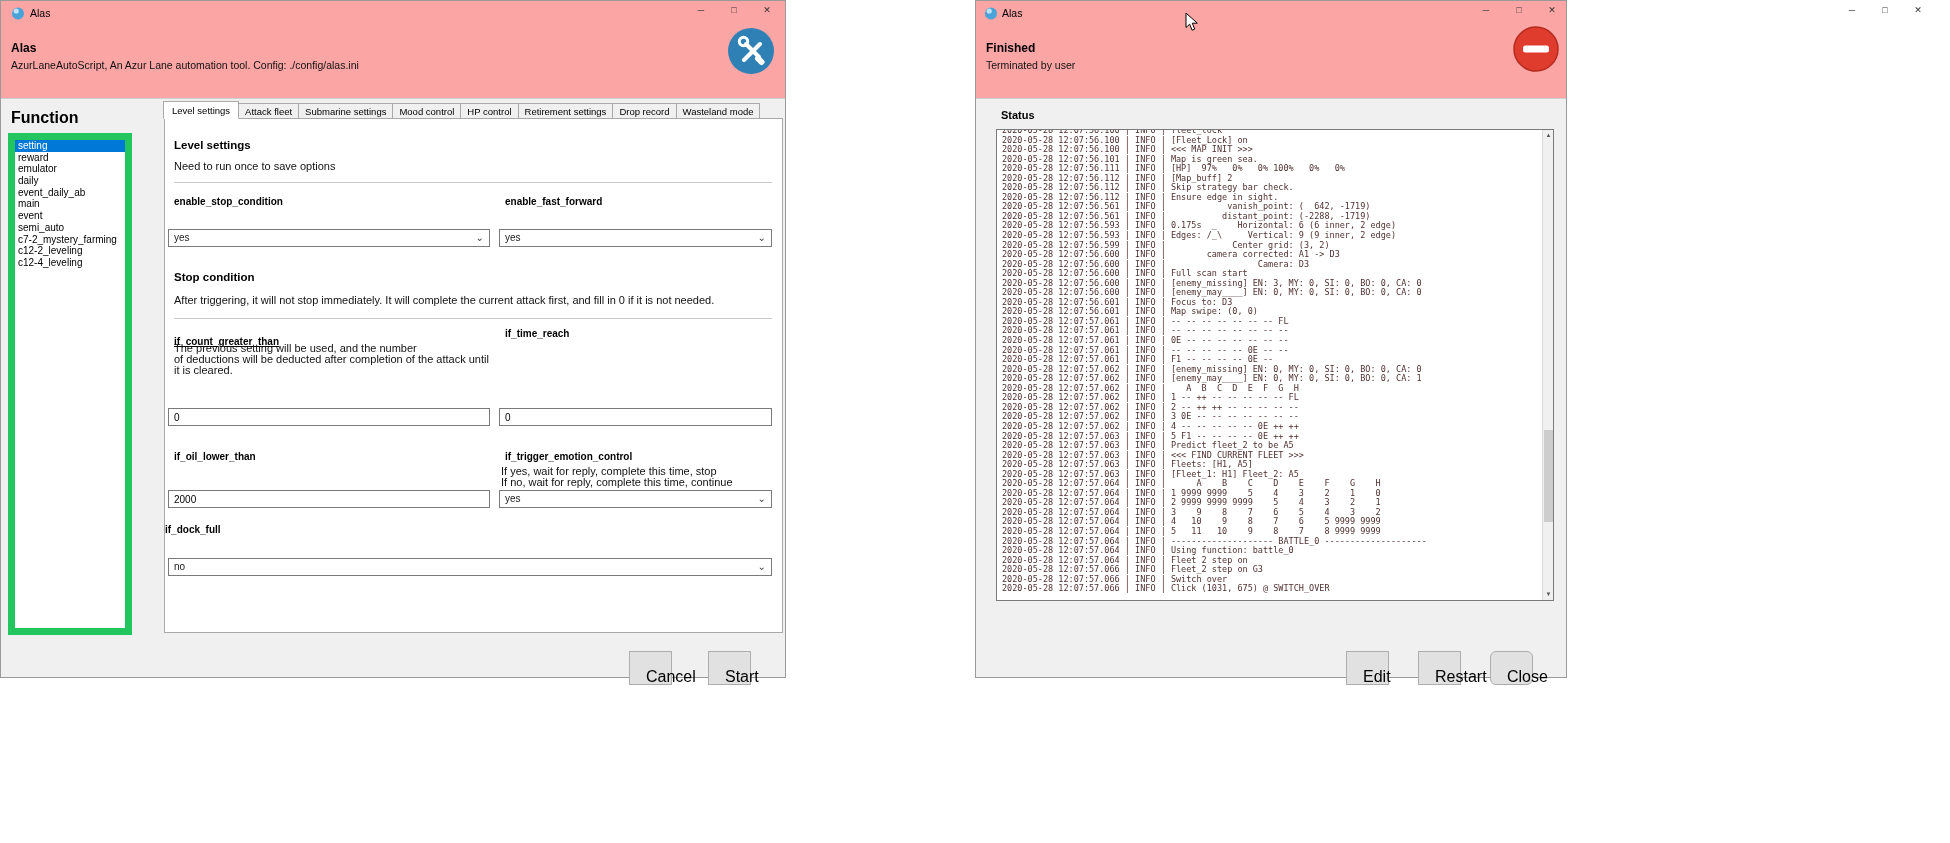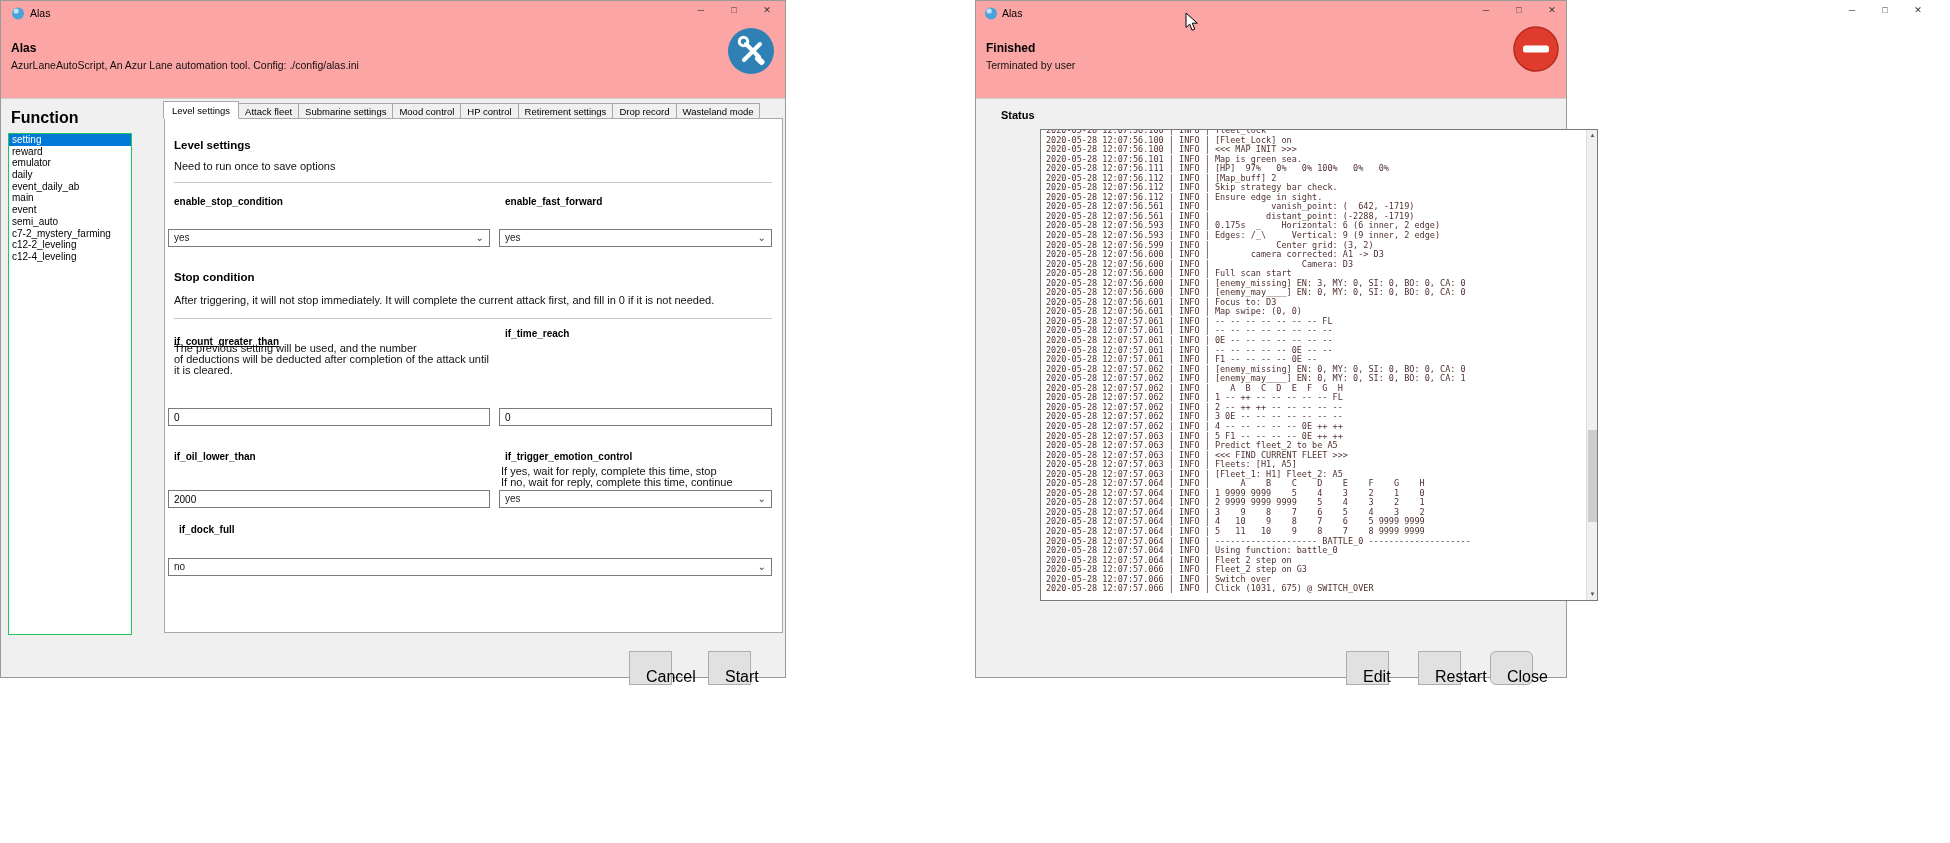--- a/index.html
+++ b/index.html
@@ -10,21 +10,21 @@
   .titlebar { position:absolute; left:0; top:0; right:0; height:25px; }
   .app-icon { position:absolute; left:10px; top:5px; width:14px; height:14px; }
   .tb-title { position:absolute; left:29px; top:6px; font-size:10.5px; color:#000; }
   .tb-controls { position:absolute; top:4px; right:12px; display:flex; gap:21px; }
   .tb-controls span { font-size:9px; color:#333; width:12px; text-align:center; cursor:default; }
   .hdr-title { position:absolute; left:10px; top:40px; font-size:12px; font-weight:bold; color:#000; }
   .hdr-sub { position:absolute; left:10px; top:58px; font-size:10.5px; color:#111; }
   .big-icon { position:absolute; width:46px; height:46px; }
   .fn-label { position:absolute; left:10px; top:108px; font-size:16px; font-weight:bold; color:#000; }
   .listbox { position:absolute; left:7px; top:132px; width:124px; height:502px; background:#fff;
-             border:1px solid #22c55e; overflow:hidden; }
+             border:7px solid #22c55e; overflow:hidden; }
   .lb-item { height:11.7px; line-height:11.7px; font-size:10px; padding-left:3px; white-space:nowrap; color:#000; }
   .lb-item.selected { background:#0078d7; color:#fff; }
   .tabrow { position:absolute; left:163px; top:100px; height:18px; display:flex; align-items:flex-end; z-index:3; }
   .tab { height:16px; line-height:15px; padding:0 6px; font-size:9.5px; background:#f0f0f0;
          border:1px solid #a9a9a9; border-left:none; white-space:nowrap; color:#000; }
   .tab:first-child { border-left:1px solid #a9a9a9; }
   .tab.selected { height:18px; line-height:17px; background:#fff; border:1px solid #a9a9a9;
                   border-bottom:1px solid #fff; padding:0 8px; margin-left:-1px; }
   .tabpage { position:absolute; left:163px; top:117px; width:619px; height:515px; background:#fff;
              border:1px solid #a9a9a9; z-index:2; }
@@ -34,21 +34,21 @@
   .f-label { position:absolute; font-size:10px; font-weight:bold; color:#000; }
   .select { position:absolute; height:18px; background:#fff; border:1px solid #7a7a7a;
             font-size:10px; line-height:16px; padding-left:5px; }
   .select .chev { position:absolute; right:5px; top:0; font-size:10px; color:#444; }
   .tinput { position:absolute; height:18px; background:#fff; border:1px solid #7a7a7a;
             font-size:10px; padding-left:5px; font-family:"Liberation Sans", sans-serif; }
   .win-btn { position:absolute; width:43px; height:16px; background:#e1e1e1; border:1px solid #adadad;
              font-size:16px; text-align:center; font-family:"Liberation Sans", sans-serif; color:#000; padding:16px; }
   .status-label { position:absolute; left:25px; top:108px; font-size:11px; font-weight:bold; color:#000; }
   .logbox { position:absolute; left:20px; top:128px; width:558px; height:472px; background:#fff;
-            border:1px solid #7a7a7a; overflow:hidden;margin-left:44px; }
+            border:1px solid #7a7a7a; overflow:hidden; }
   .log-content { position:absolute; left:5px; top:-4px; right:13px; font-family:"DejaVu Sans Mono","Liberation Mono",monospace;
                  font-size:8.5px; line-height:9.55px; color:#503030; }
   .log-line { white-space:pre; }
   .vscroll { position:absolute; top:0; right:0; width:11px; bottom:0; background:#f0f0f0; border-left:1px solid #dcdcdc; }
   .sb-btn { position:absolute; left:0; width:11px; height:11px; font-size:6px; color:#555; text-align:center; line-height:11px; }
   .sb-thumb { position:absolute; left:1px; width:9px; top:300px; height:92px; background:#cdcdcd; }
   .bg-controls { position:absolute; left:1846px; top:5px; display:flex; gap:21px; }
   .bg-controls span { font-size:9px; color:#333; width:12px; text-align:center; }
   .cursor { position:absolute; left:1185px; top:12px; z-index:99; }
 </style>
@@ -146,21 +146,21 @@
     <div class="f-label" style="left:9px; top:332px;">if_oil_lower_than</div>
     <div class="f-label" style="left:340px; top:332px;">if_trigger_emotion_control</div>
     <div class="desc" style="left:336px; top:347px; width:273px;">If yes, wait for reply, complete this time, stop
 If no, wait for reply, complete this time, continue</div>
     <input class="tinput" style="left: 3px; top: 371px; width: 322px;" value="2000">
     <div class="select" style="left:334px; top:371px; width:273px;">
       <span>yes</span>
       <span class="chev">⌄</span>
     </div>
 
-    <div class="f-label" style="left:14px; top:405px;">if_dock_full</div>
+    <div class="f-label" style="left:0; top:405px;">if_dock_full</div>
     <div class="select" style="left:3px; top:439px; width:604px;">
       <span>no</span>
       <span class="chev">⌄</span>
     </div>
   </div>
 
   <button class="win-btn" style="left:628px; top:650px;">Cancel</button>
   <button class="win-btn" style="left:707px; top:650px;">Start</button>
 </div>
 

